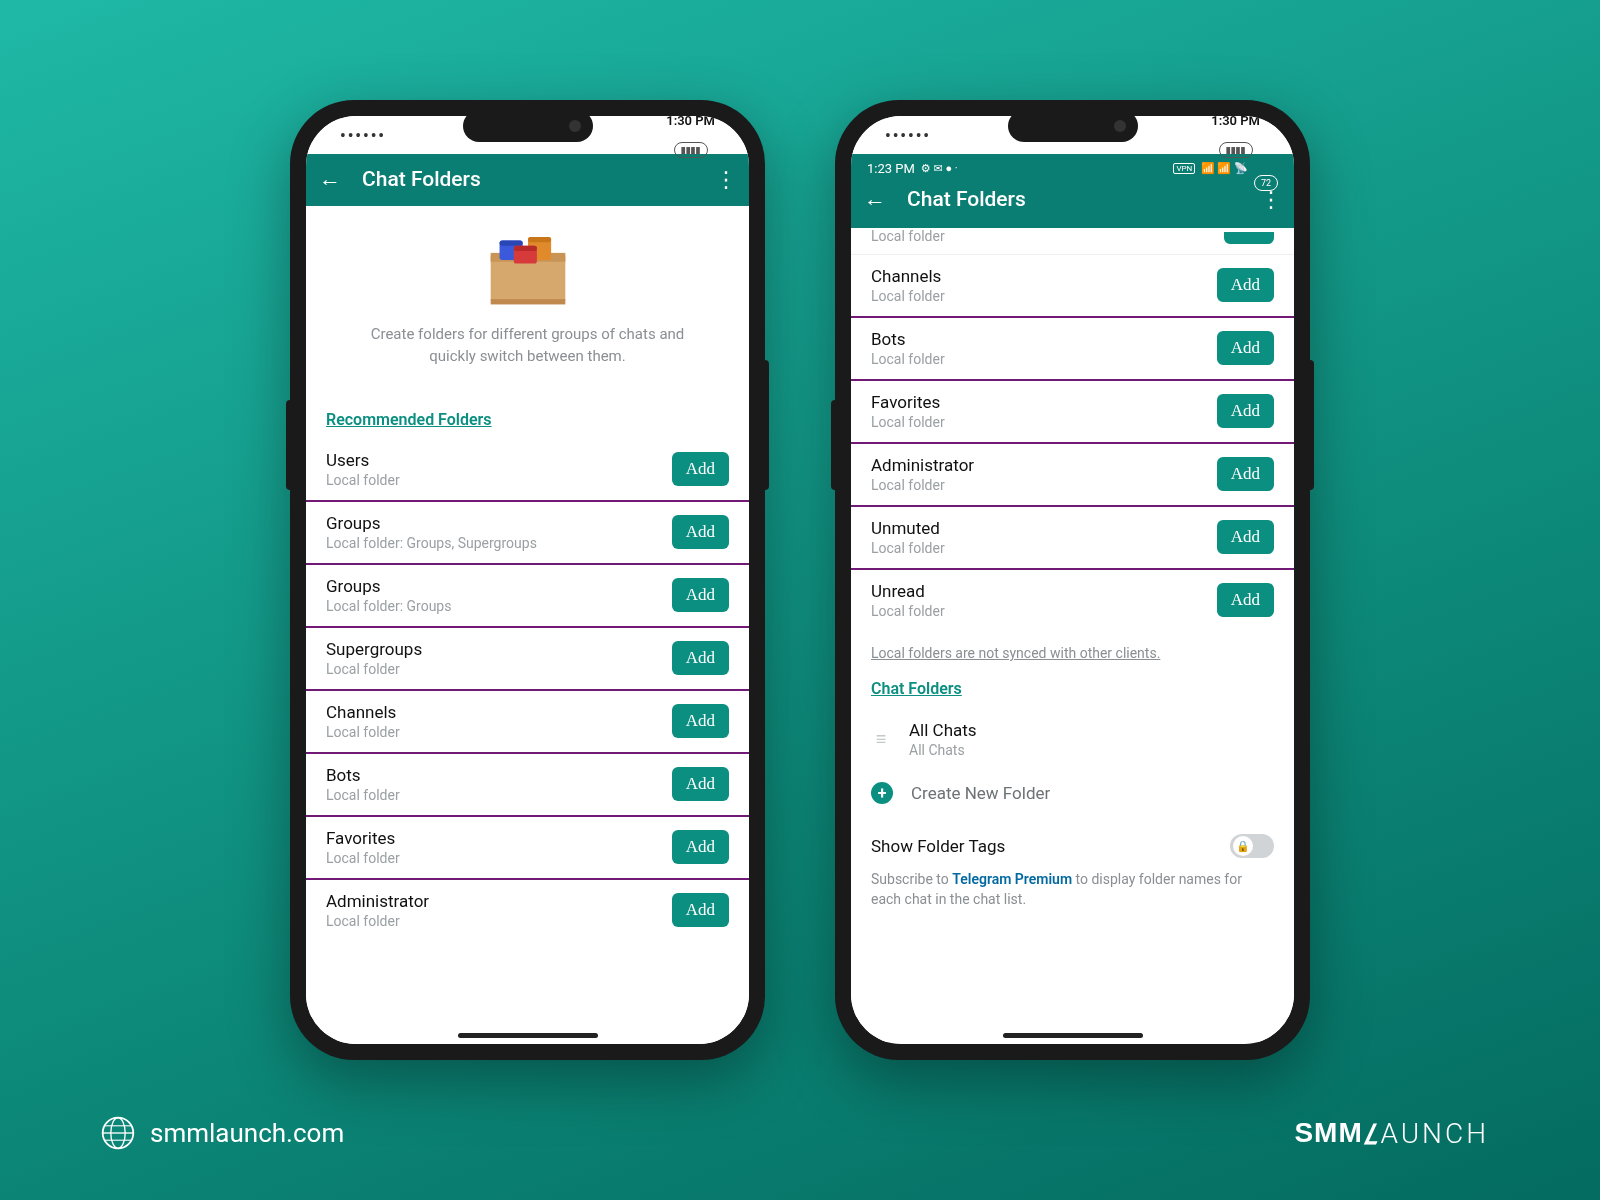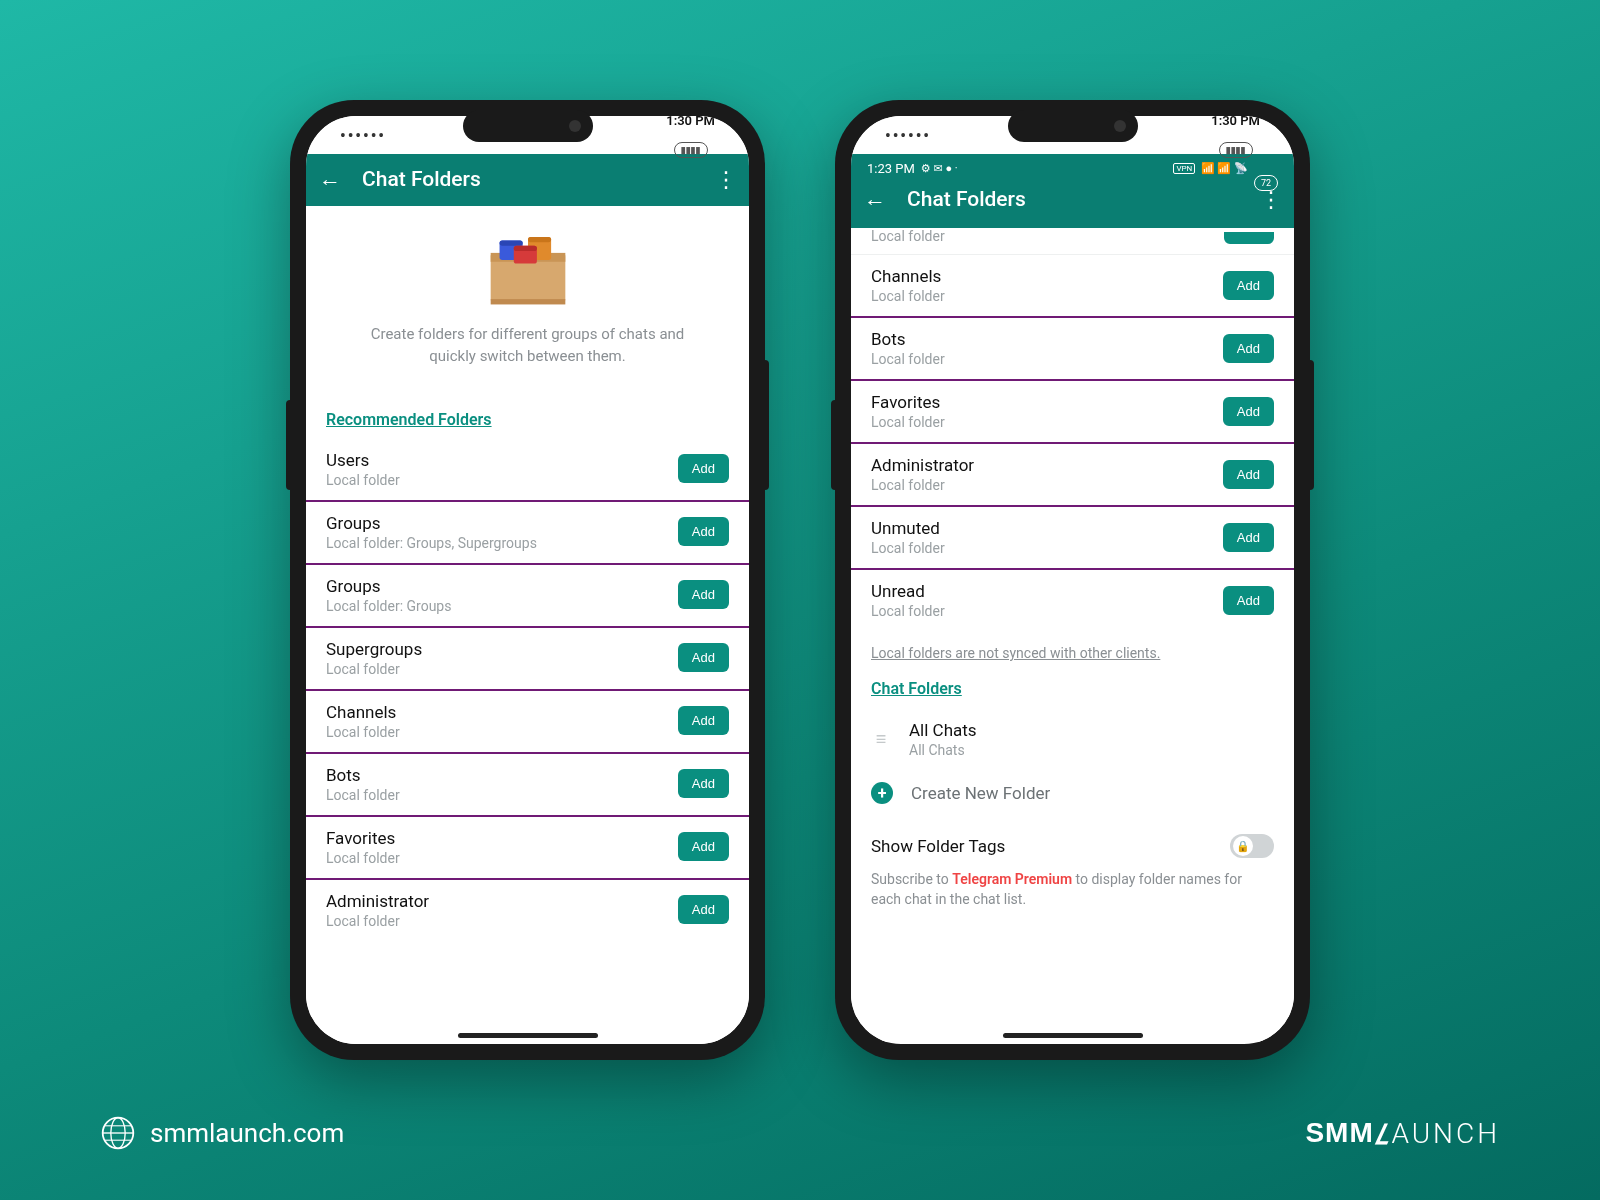--- a/index.html
+++ b/index.html
@@ -78,43 +78,43 @@
   .section-title{ color:#0a8f80; font-size:16px; font-weight:600; padding:14px 20px 10px;text-decoration:underline;}
   .row{
     display:flex; align-items:center; justify-content:space-between;
     padding:11px 20px 12px; border-bottom:2px solid #701a75;
   }
   .row.noborder{ border-bottom:none; }
   .row .txt .t1{ font-size:17px; color:#111; }
   .row .txt .t2{ font-size:14px; color:#9aa0a3; margin-top:2px;}
   .addbtn{
     background:#0a8f80; color:#fff; border:none; border-radius:6px;
-    font-size:13px; font-weight:500; padding:7px 14px; cursor:pointer;
+    font-size:17px; font-weight:500; padding:7px 14px; cursor:pointer;font-family:Liberation Serif, serif;
   }
   .hint{ color:#8a8f93; font-size:14px; padding:14px 20px 4px;text-decoration:underline;}
 
   .cf-row{ display:flex; align-items:center; gap:18px; padding:12px 20px;}
   .drag-handle{ color:#c5c9cb; font-size:18px; width:20px; text-align:center;}
   .cf-texts .t1{ font-size:17px; color:#111;}
   .cf-texts .t2{ font-size:14px; color:#9aa0a3; margin-top:2px;}
   .plus-circle{ width:22px; height:22px; border-radius:50%; background:#0a8f80; color:#fff; display:flex; align-items:center; justify-content:center; font-size:16px; font-weight:700;}
   .create-label{ font-size:17px; color:#6c7275;}
 
   .toggle-row{ display:flex; align-items:center; justify-content:space-between; padding:18px 20px 6px;}
   .toggle-label{ font-size:17px; color:#111;}
   .locked-toggle{ width:44px; height:24px; border-radius:14px; background:#d0d4d6; position:relative;}
   .locked-toggle::after{ content:"🔒"; position:absolute; left:3px; top:2px; width:20px; height:20px; background:#fff; border-radius:50%; font-size:11px; display:flex; align-items:center; justify-content:center; color:#888;}
   .premium-note{ font-size:14px; color:#8a8f93; padding:6px 20px 14px; line-height:1.4;}
-  .premium-note .tp{ color:#ef4444; font-weight:600;}
+  .premium-note .tp{ color:#0369a1; font-weight:600;}
 
   .partial-row{ border-bottom:1px solid #eef0f0; padding:0 20px 10px; display:flex; justify-content:space-between; align-items:flex-end;}
   .partial-row .t2{ font-size:14px; color:#9aa0a3;}
   .partial-btn{ width:50px; height:12px; background:#0a8f80; border-radius:0 0 6px 6px;}
 
-  .footer{ position:absolute; bottom:48px; left:0; right:0; display:flex; align-items:center; justify-content:space-between; padding:0 100px;}
+  .footer{ position:absolute; bottom:48px; left:0; right:11px; display:flex; align-items:center; justify-content:space-between; padding:0 100px;}
   .footer-left{ display:flex; align-items:center; gap:14px; color:#fff; font-size:26px;}
   .globe{ width:36px; height:36px;}
   .footer-right{ color:#fff; font-size:28px; font-weight:400; letter-spacing:1px; display:flex; align-items:center;}
   .footer-right .smm{ font-weight:700; font-family:Arial,sans-serif;}
   .footer-right .sw{ display:inline-block; transform:skewX(-12deg); font-style:italic; font-weight:600; margin:0 1px;}
   .footer-right .launch{ font-weight:300; letter-spacing:3px;}
   .homebar{ position:absolute; bottom:6px; left:50%; transform:translateX(-50%); width:140px; height:5px; background:#222; border-radius:4px;}
 </style>
 </head>
 <body>

